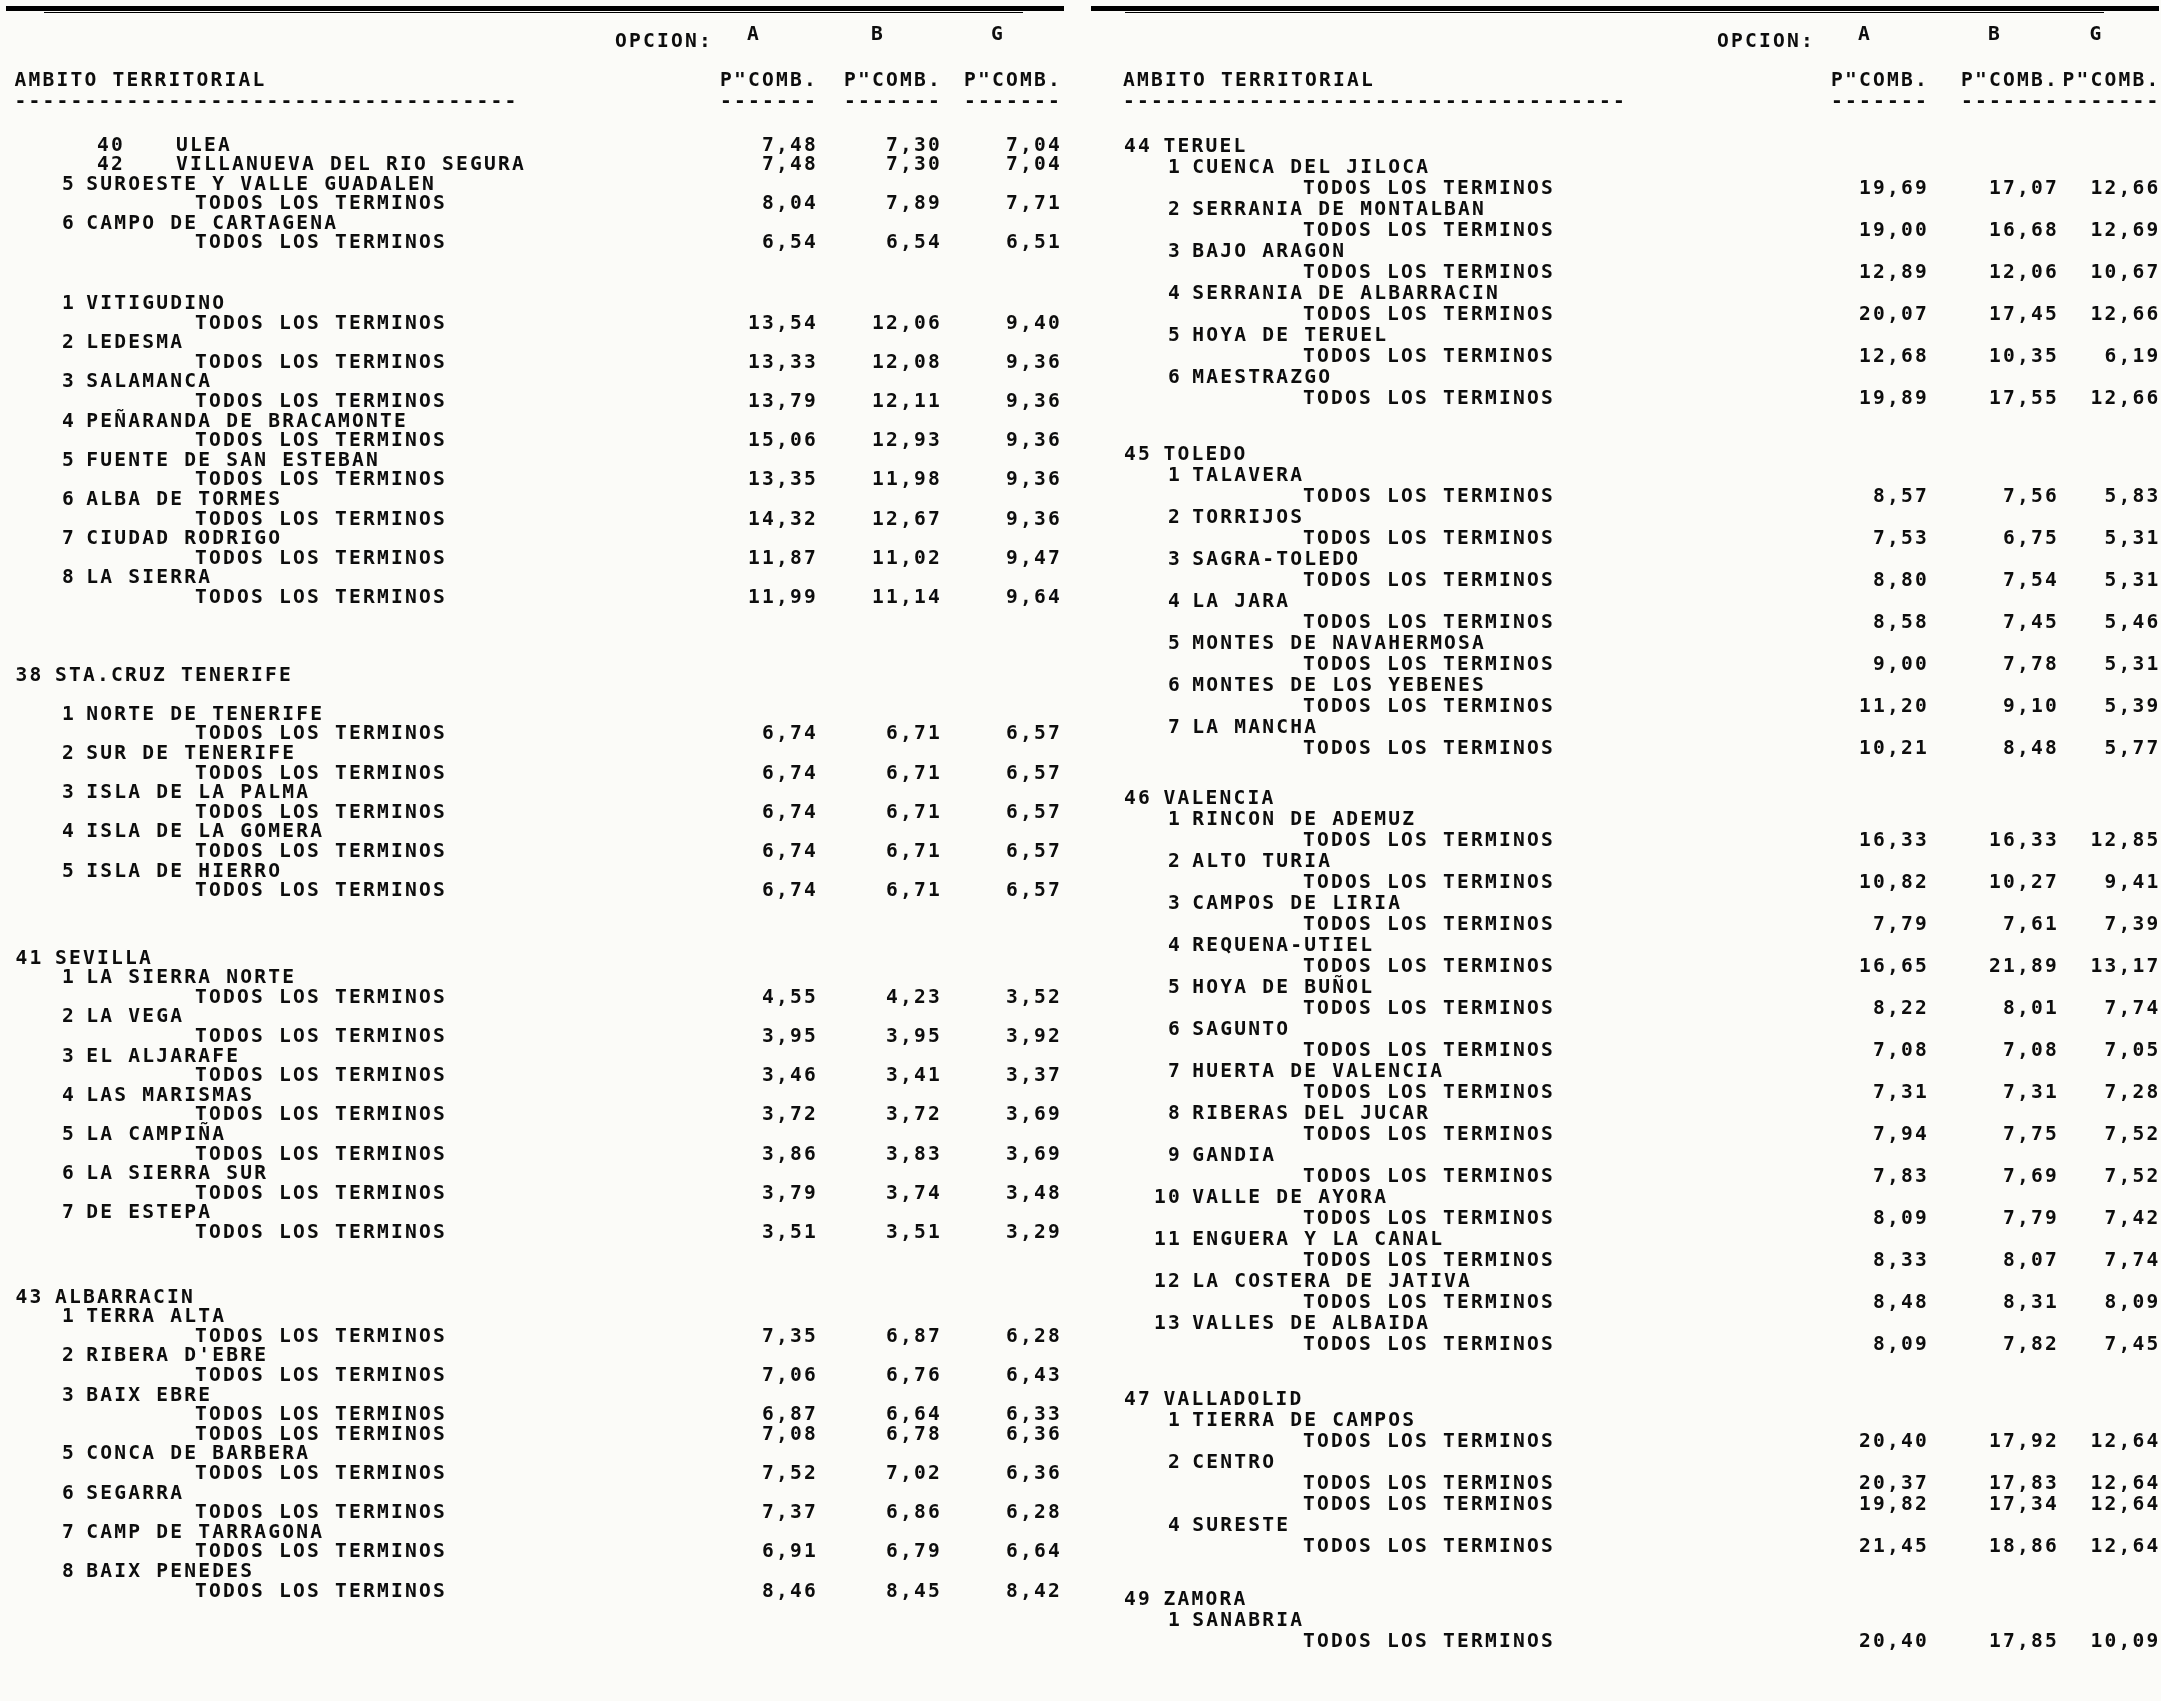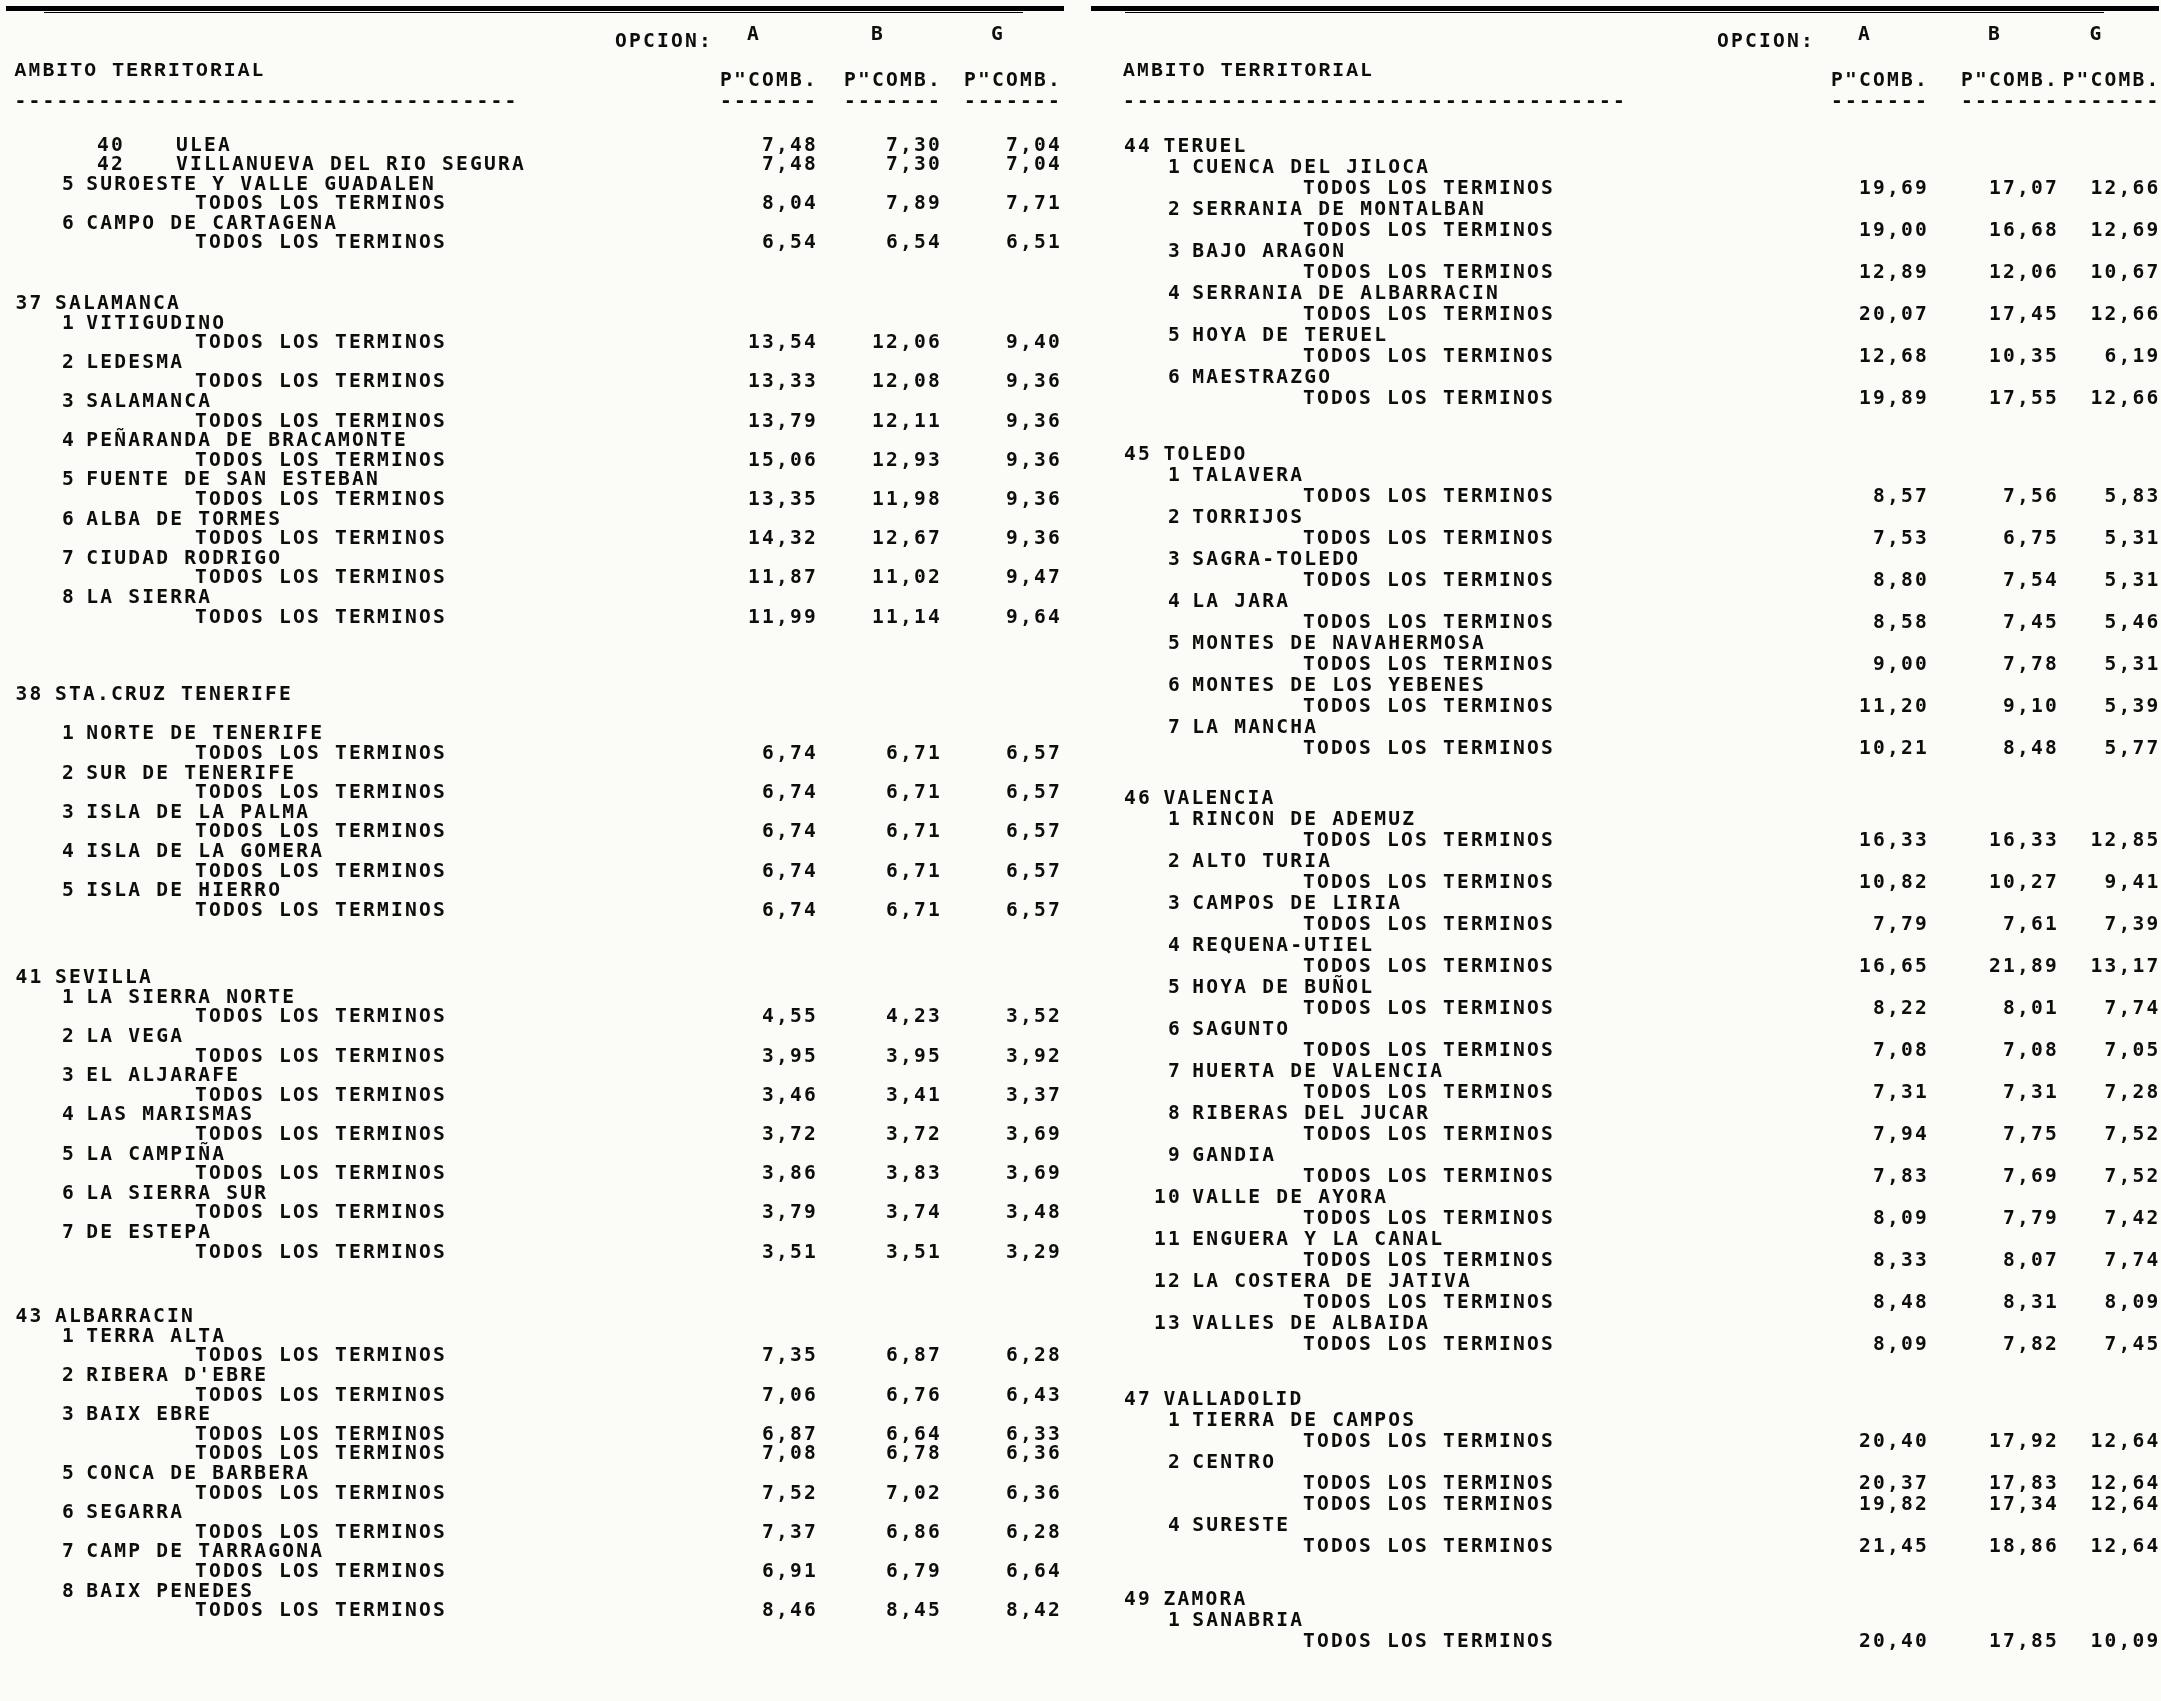--- a/index.html
+++ b/index.html
@@ -26,21 +26,21 @@
   .page-header{position:relative;height:120px;}
   .rule{position:absolute;background:#000;}
   .rule-a{top:5.8px;left:var(--rulel);right:var(--ruler);height:5.1px;}
   .rule-b{top:11.6px;left:44px;right:58px;height:1.5px;}
   .opcion{position:absolute;top:29px;left:var(--xop);white-space:pre;}
   .colcell{position:absolute;width:128px;white-space:pre;}
   .c-a{right:var(--ra);} .c-b{right:var(--rb);} .c-g{right:var(--rg);}
   .opt{top:22px;text-align:center;}
   .hdr-val{top:68px;text-align:right;}
   .hdr-dash{top:89px;text-align:right;overflow:hidden;}
-  .ambito{position:absolute;top:60px;left:var(--xsec);white-space:pre;font-family:Liberation Mono, monospace;}
+  .ambito{position:absolute;top:68px;left:var(--xsec);white-space:pre;}
   .ambito-dash{position:absolute;top:89px;left:var(--xsec);white-space:pre;}
   .rows{position:relative;padding-top:14.5px;}
   .row{position:relative;height:var(--lh);line-height:var(--lh);white-space:pre;}
   .row .num{display:inline-block;text-align:right;}
   .section{padding-left:var(--xsec);}
   .section .num{width:29px;margin-right:11.6px;}
   .name{padding-left:var(--xname);}
   .name .num{width:32px;margin-right:10.2px;}
   .muni{padding-left:var(--xmuni);}
   .muni .num{width:32px;margin-right:51px;}
@@ -69,21 +69,20 @@
     <span class="colcell hdr-dash c-g">-------</span>
   </div>
   <div class="rows">
       <div class="row muni"><span class="num">40</span><span class="txt">ULEA</span><span class="val c-a">7,48</span><span class="val c-b">7,30</span><span class="val c-g">7,04</span></div>
       <div class="row muni"><span class="num">42</span><span class="txt">VILLANUEVA DEL RIO SEGURA</span><span class="val c-a">7,48</span><span class="val c-b">7,30</span><span class="val c-g">7,04</span></div>
       <div class="row name"><span class="num">5</span><span class="txt">SUROESTE Y VALLE GUADALEN</span></div>
       <div class="row todos"><span class="txt">TODOS LOS TERMINOS</span><span class="val c-a">8,04</span><span class="val c-b">7,89</span><span class="val c-g">7,71</span></div>
       <div class="row name"><span class="num">6</span><span class="txt">CAMPO DE CARTAGENA</span></div>
       <div class="row todos"><span class="txt">TODOS LOS TERMINOS</span><span class="val c-a">6,54</span><span class="val c-b">6,54</span><span class="val c-g">6,51</span></div>
       <div class="gap" style="height: 41px;"></div>
-      <div class="row section"><span class="num">37</span><span class="txt">SALAMANCA</span></div>
       <div class="row name"><span class="num">1</span><span class="txt">VITIGUDINO</span></div>
       <div class="row todos"><span class="txt">TODOS LOS TERMINOS</span><span class="val c-a">13,54</span><span class="val c-b">12,06</span><span class="val c-g">9,40</span></div>
       <div class="row name"><span class="num">2</span><span class="txt">LEDESMA</span></div>
       <div class="row todos"><span class="txt">TODOS LOS TERMINOS</span><span class="val c-a">13,33</span><span class="val c-b">12,08</span><span class="val c-g">9,36</span></div>
       <div class="row name"><span class="num">3</span><span class="txt">SALAMANCA</span></div>
       <div class="row todos"><span class="txt">TODOS LOS TERMINOS</span><span class="val c-a">13,79</span><span class="val c-b">12,11</span><span class="val c-g">9,36</span></div>
       <div class="row name"><span class="num">4</span><span class="txt">PEÑARANDA DE BRACAMONTE</span></div>
       <div class="row todos"><span class="txt">TODOS LOS TERMINOS</span><span class="val c-a">15,06</span><span class="val c-b">12,93</span><span class="val c-g">9,36</span></div>
       <div class="row name"><span class="num">5</span><span class="txt">FUENTE DE SAN ESTEBAN</span></div>
       <div class="row todos"><span class="txt">TODOS LOS TERMINOS</span><span class="val c-a">13,35</span><span class="val c-b">11,98</span><span class="val c-g">9,36</span></div>

